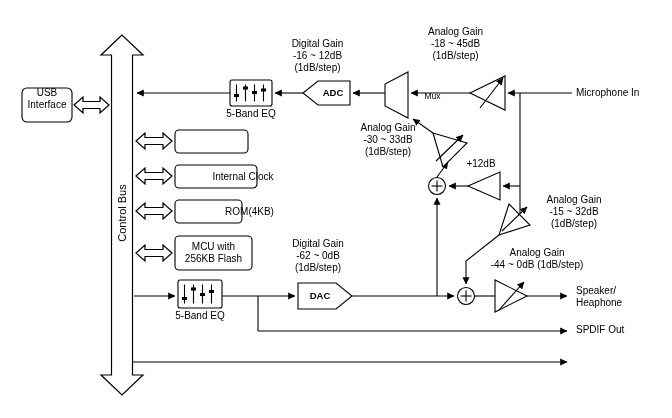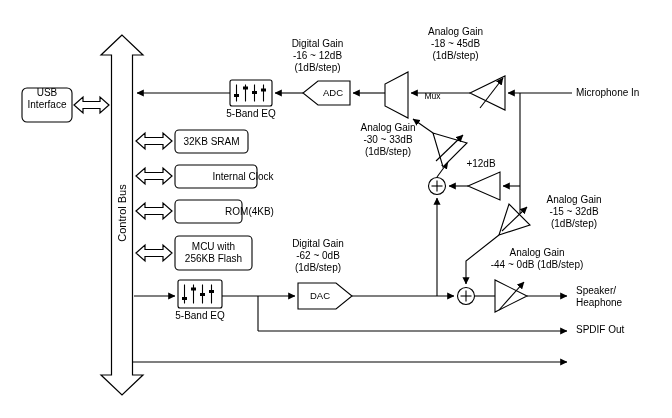--- a/index.html
+++ b/index.html
@@ -5,21 +5,21 @@
   html,body { margin:0; padding:0; background:#fff; }
   .canvas {
     position:relative; width:672px; height:418px; background:#ffffff;
     font-family:"Liberation Sans","DejaVu Sans",sans-serif; color:#000;
     overflow:hidden;
   }
   .canvas svg { position:absolute; left:0; top:0; }
   .lbl { position:absolute; font-size:10px; line-height:12px; white-space:pre-line; color:#000; }
   .ctr { text-align:center; }
   .boxlbl { display:flex; align-items:center; justify-content:center; text-align:center; }
-  .bold { font-weight:normal; font-size:9.5px;text-align:center; }
+  .bold { font-weight:bold; font-size:9.5px;text-align:center; }
   .small { font-size:8.5px;padding-left:36px; }
   .rot {
     position:absolute; left:122px; top:213px; font-size:11px; white-space:nowrap;
     transform:translate(-50%,-50%) rotate(-90deg);
   }
   .ln { stroke:#000; stroke-width:1.1; fill:none; }
   .shape { stroke:#000; stroke-width:1.1; fill:#fff; }
   .blk { stroke:#000; stroke-width:1.2; fill:#fff; }
   .tick { fill:#000; stroke:none; }
 </style>
@@ -164,21 +164,20 @@
       <circle class="shape" cx="466" cy="296" r="8.5"></circle>
       <line class="ln" x1="460.5" y1="296" x2="471.5" y2="296"></line>
       <line class="ln" x1="466" y1="290.5" x2="466" y2="301.5"></line>
     </g>
   </svg>
 
   <div class="rot">Control Bus</div>
 
   <div class="lbl boxlbl" style="left:22px;top:88px;width:50px;height:22px;border-radius:14px;">USB
 Interface</div>
-  <div class="lbl boxlbl" style="left:175px;top:130px;width:73px;height:23px;">32KB SRAM</div>
   <div class="lbl boxlbl" style="left:175px;top:165px;width:92px;height:23px;margin-left:22px;">Internal Clock</div>
   <div class="lbl boxlbl" style="left:175px;top:200px;width:67px;height:23px;padding-left:41px;">ROM(4KB)</div>
   <div class="lbl boxlbl" style="left:175px;top:236px;width:77px;height:34px;">MCU with
 256KB Flash</div>
 
   <div class="lbl ctr" style="left:209px;top:108px;width:84px;">5-Band EQ</div>
   <div class="lbl ctr bold" style="left:316px;top:87px;width:34px;">ADC</div>
   <div class="lbl ctr small" style="left:384px;top:90px;width:25px;">Mux</div>
 
   <div class="lbl ctr" style="left:270px;top:38px;width:95px;">Digital Gain

